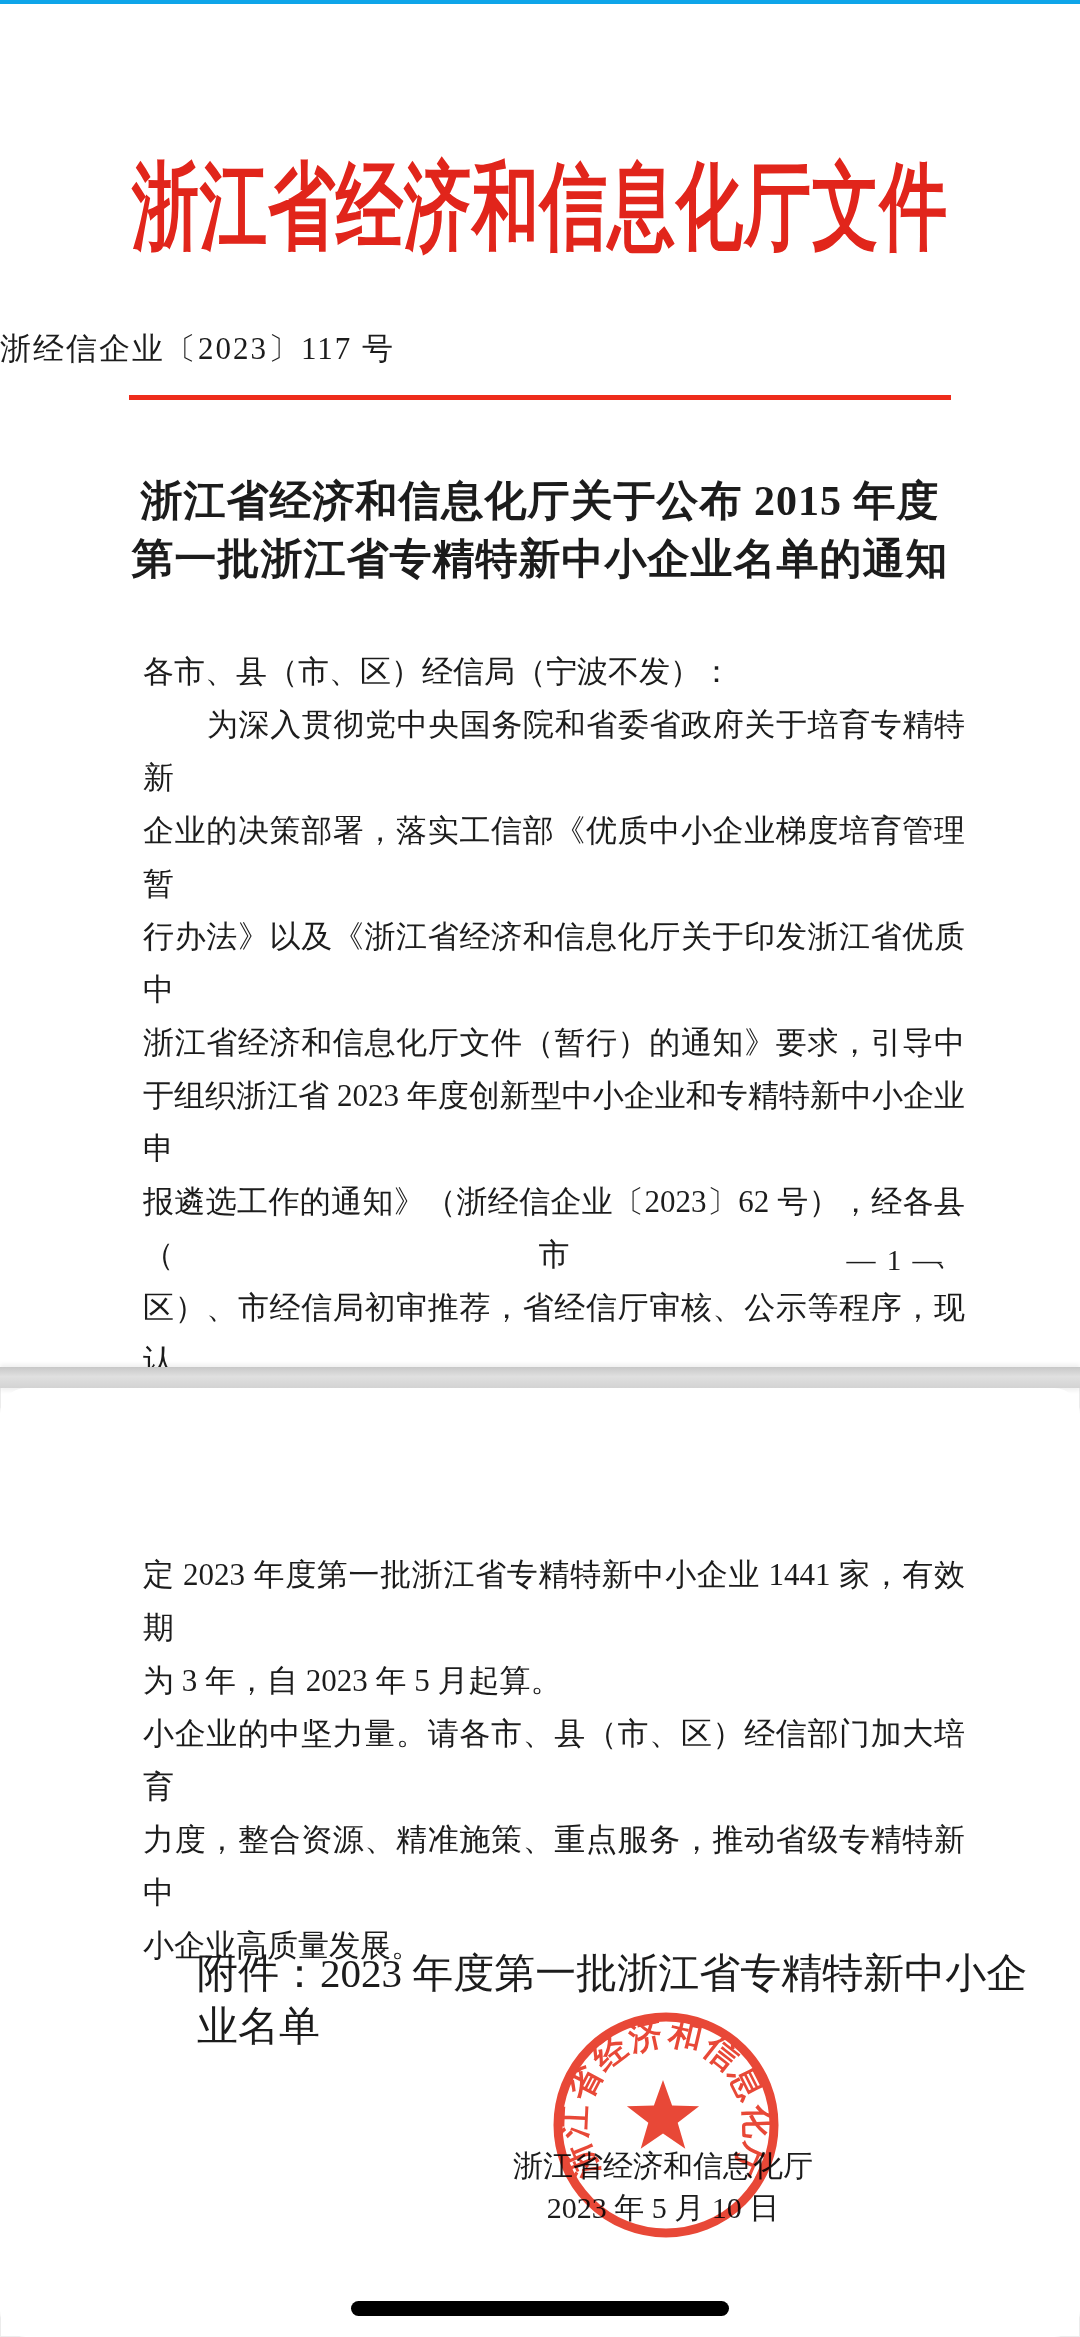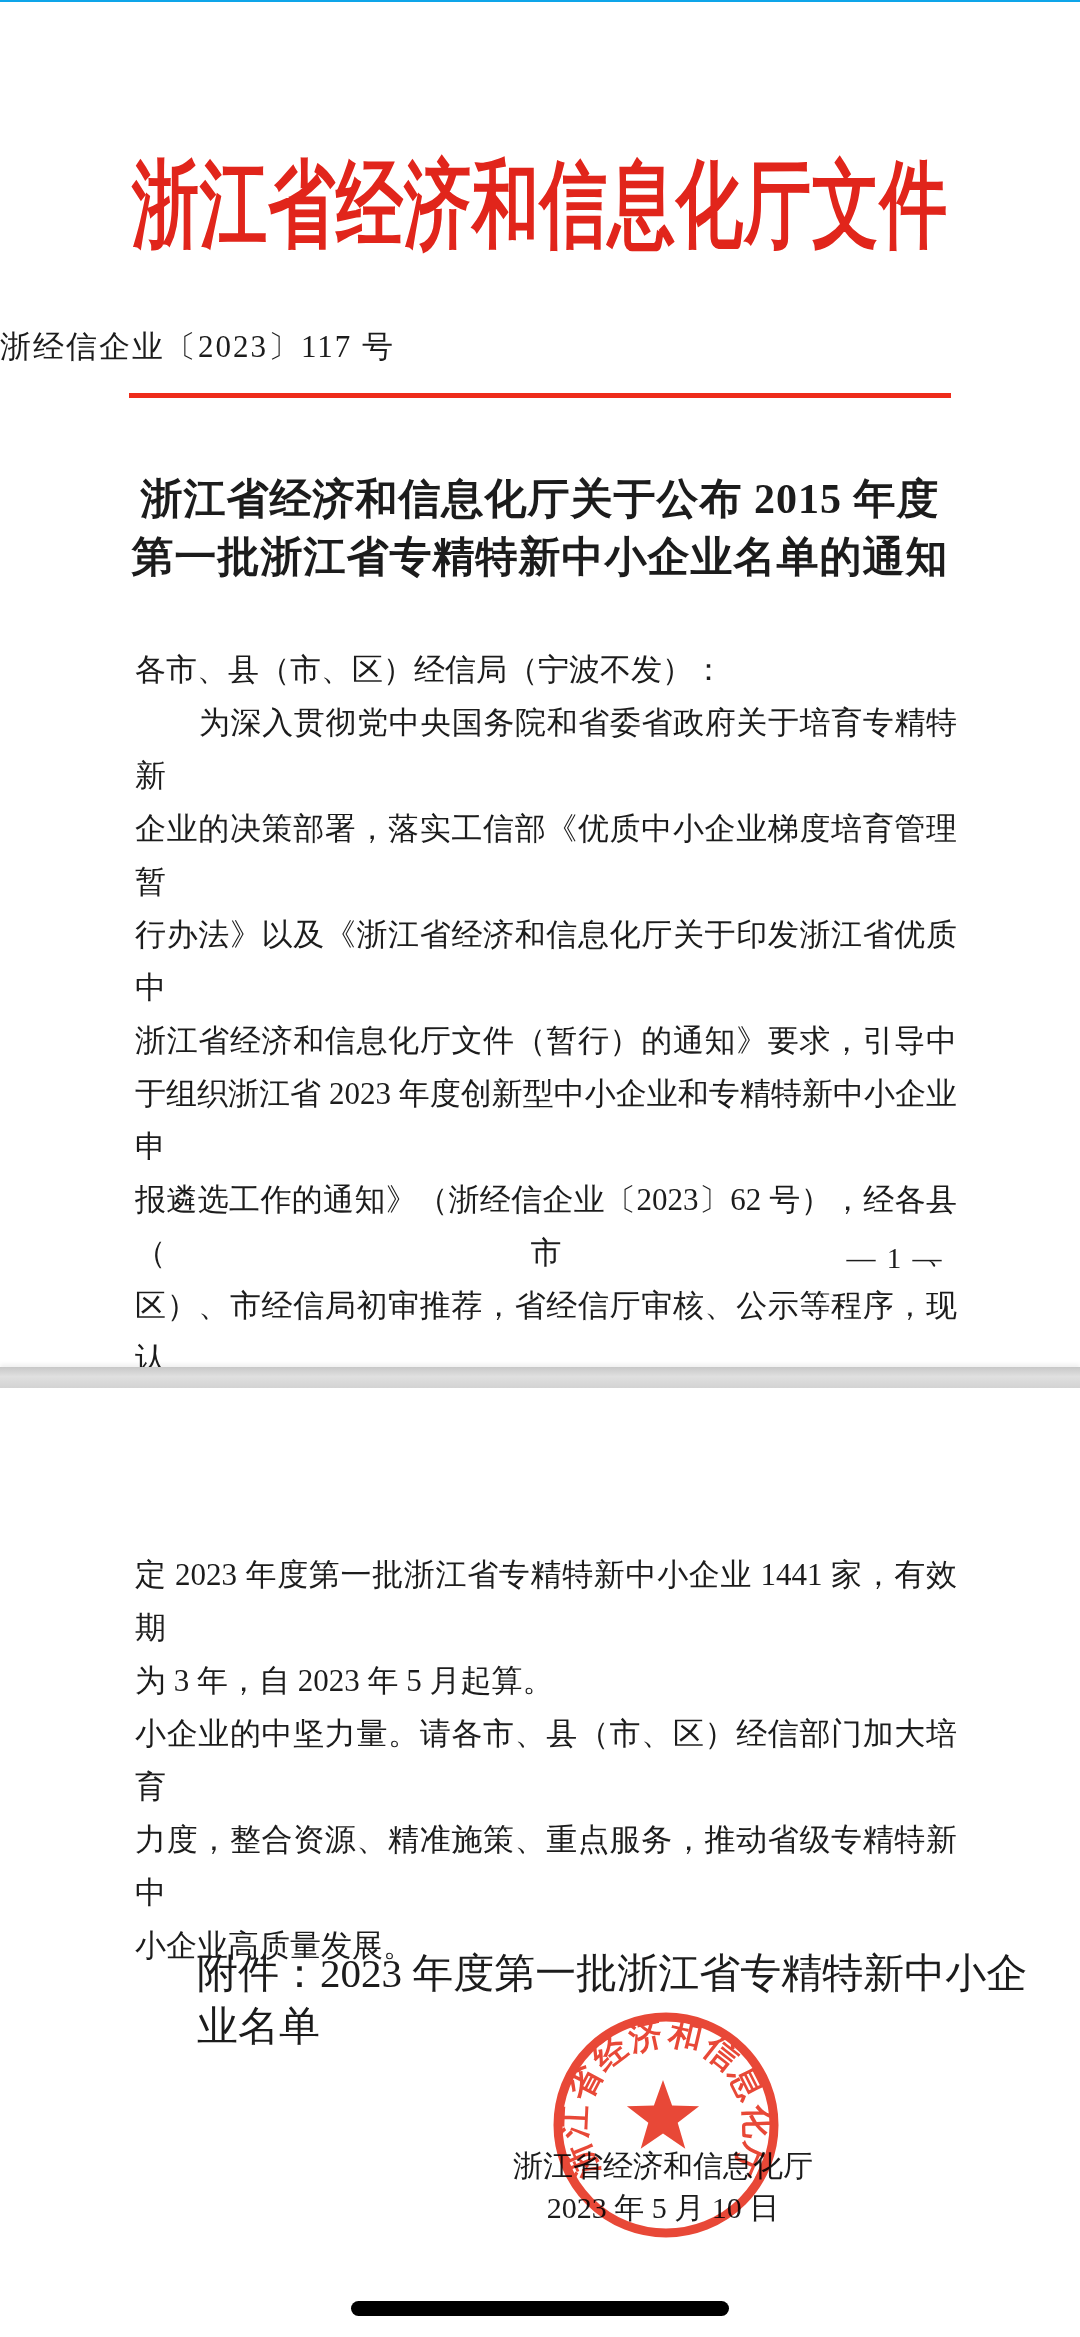--- a/index.html
+++ b/index.html
@@ -3,27 +3,27 @@
 <meta charset="utf-8">
 <style>
   html,body { margin:0; padding:0; background:#ffffff; }
   .screen {
     position:relative; width:1080px; height:2337px; overflow:hidden;
     background:#ffffff; color:#1c1c1c;
     font-family:"Liberation Serif","DejaVu Serif",serif;
     outline:1px solid #ececec; outline-offset:-1px;
   }
   .page { position:absolute; left:0; width:1080px; background:#ffffff; }
-  .page-1 { top:0; height:1367px; border-top:2px solid #0ea5e9; }
+  .page-1 { top:0; height:1367px; border-top:4px solid #0ea5e9; }
   .page-divider {
     position:absolute; top:1367px; left:0; width:1080px; height:21px;
     background:linear-gradient(180deg,#c7c7c7 0%,#e0e0e0 45%,#d3d3d3 100%);
     box-shadow:0 -3px 4px rgba(0,0,0,0.06), 0 3px 4px rgba(0,0,0,0.06);
   }
-  .page-2 { top:1388px; height:949px; }
+  .page-2 { top:1388px; height:949px;border-radius:26px; }
 
   
   .agency-header {
     position:absolute; top:148px; left:0; width:100%; height:108px;
     text-align:center; line-height:108px; white-space:nowrap;
   }
   .agency-header span {
     display:inline-block; transform:scaleY(1.42); transform-origin:center;
     font-size:67px; font-weight:bold; color:#e1251b; letter-spacing:1px;
   }
@@ -34,21 +34,21 @@
   .red-rule {
     position:absolute; top:391px; left:129px; width:822px; height:5px;
     background:#ee2c1b;
   }
   .doc-title {
     position:absolute; top:468px; left:0; width:100%;
     text-align:center; font-size:42px; font-weight:bold; line-height:58px;
     letter-spacing:1px;
   }
   .body-block {
-    position:absolute; left:135px; width:822px;
+    position:absolute; left:143px; width:822px;
     font-size:31px; line-height:53px;
   }
   .bb-1 { top:641px; }
   .line { text-align:justify; text-align-last:justify; }
   .line.no-stretch { text-align:left; text-align-last:left; }
   .line.indent { text-indent:64px; }
   .page-number {
     position:absolute; top:1240px; left:820px; width:150px;
     text-align:center; font-size:29px; letter-spacing:2px;
   }

